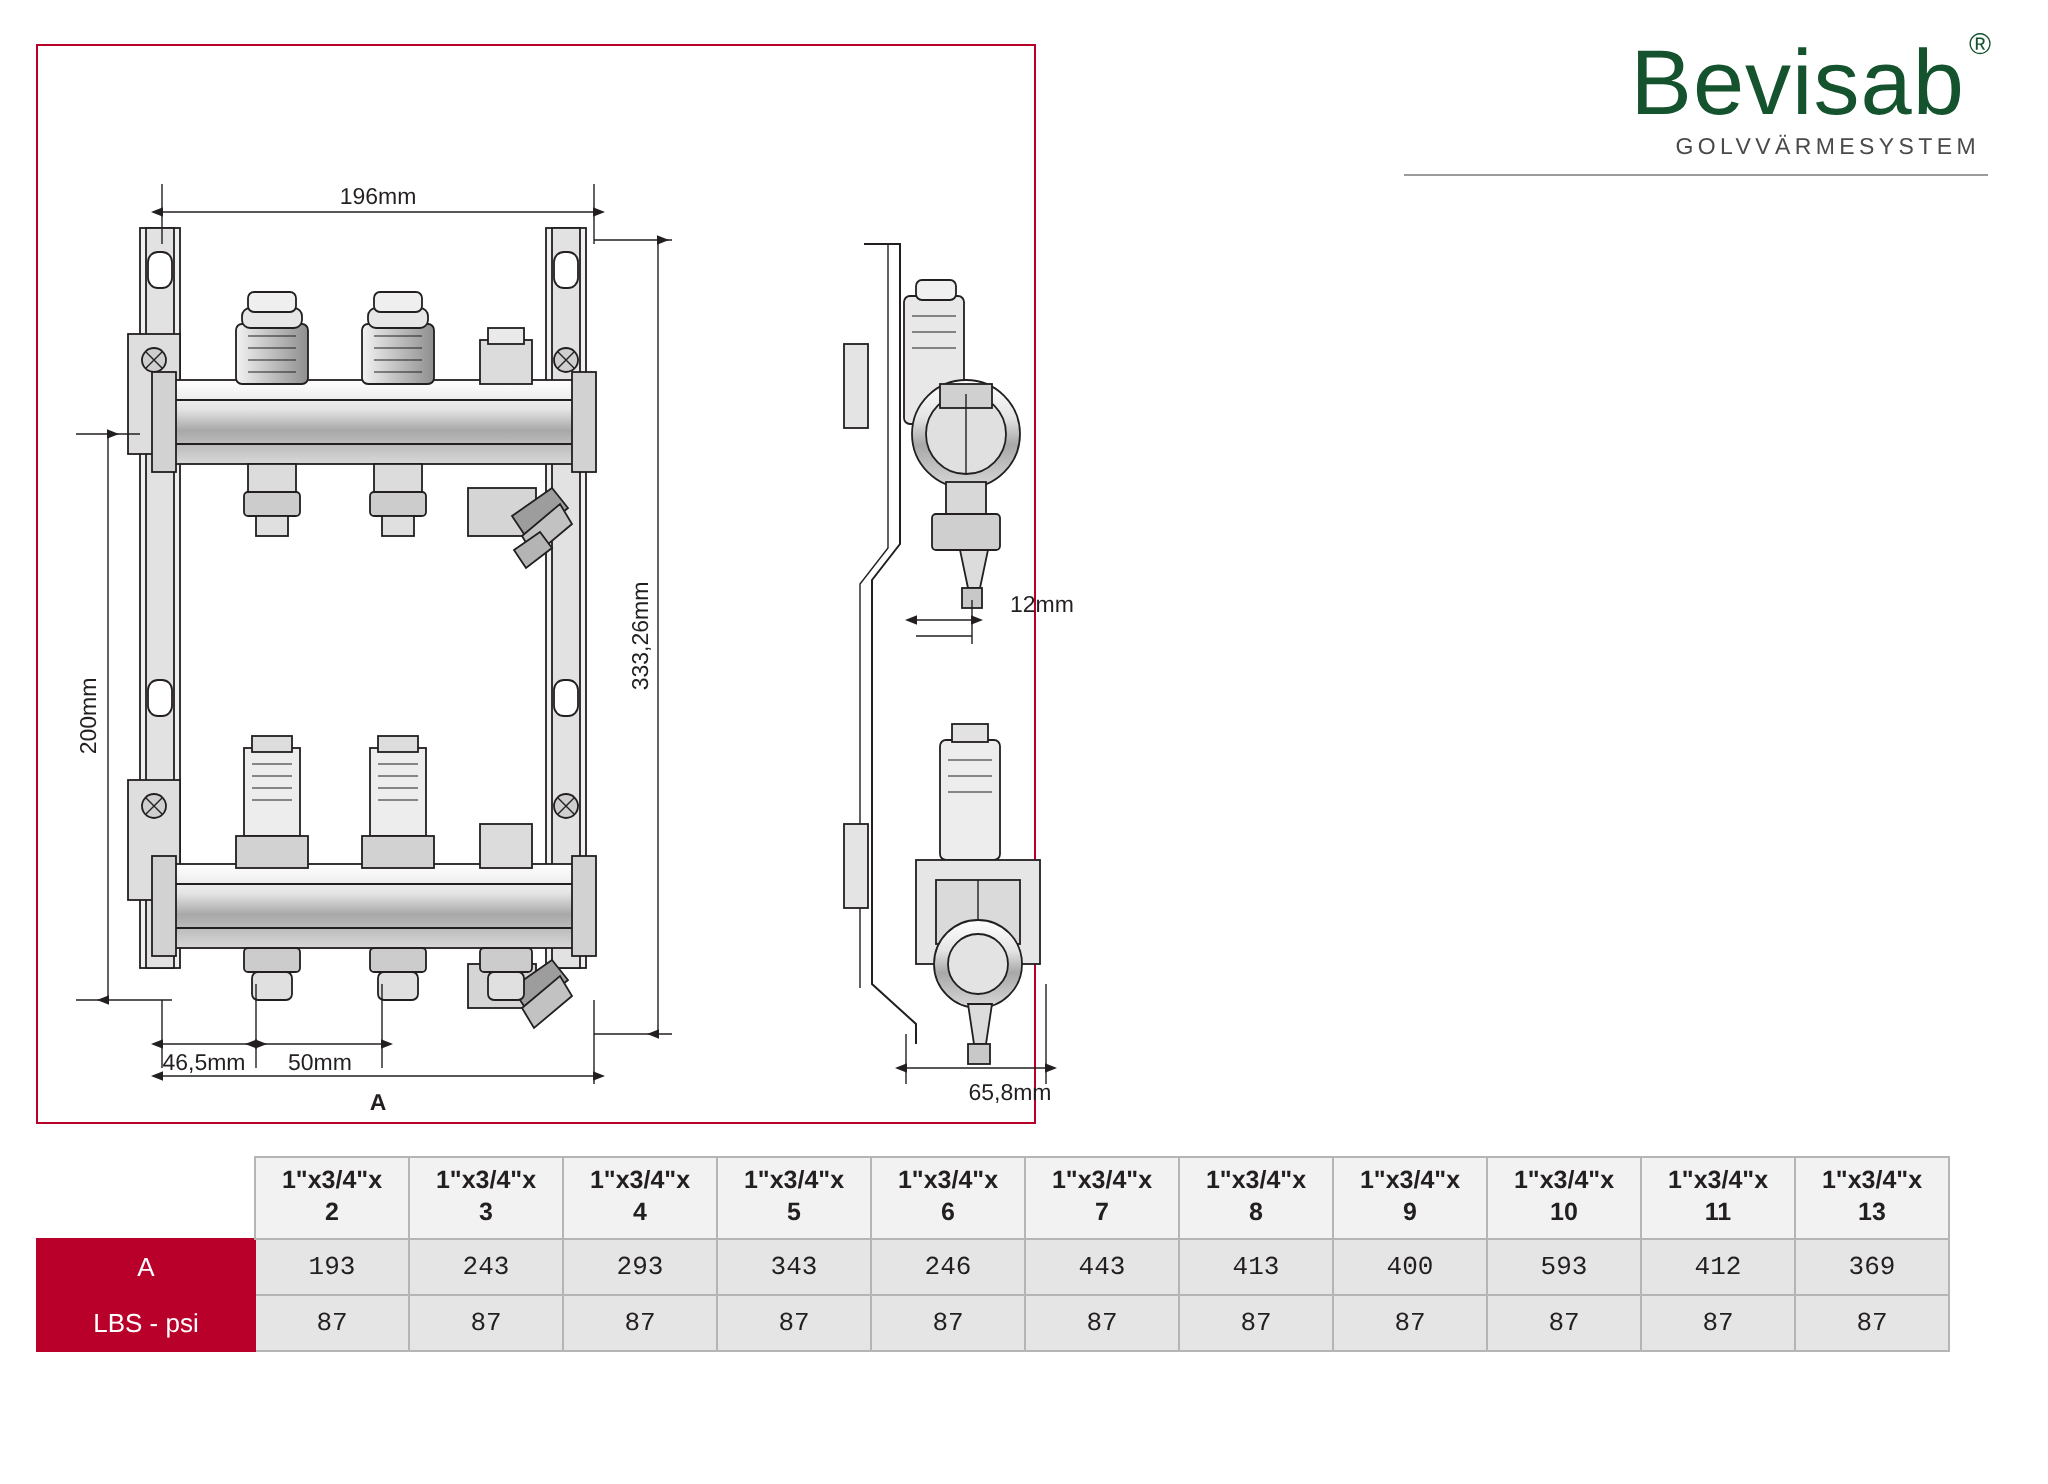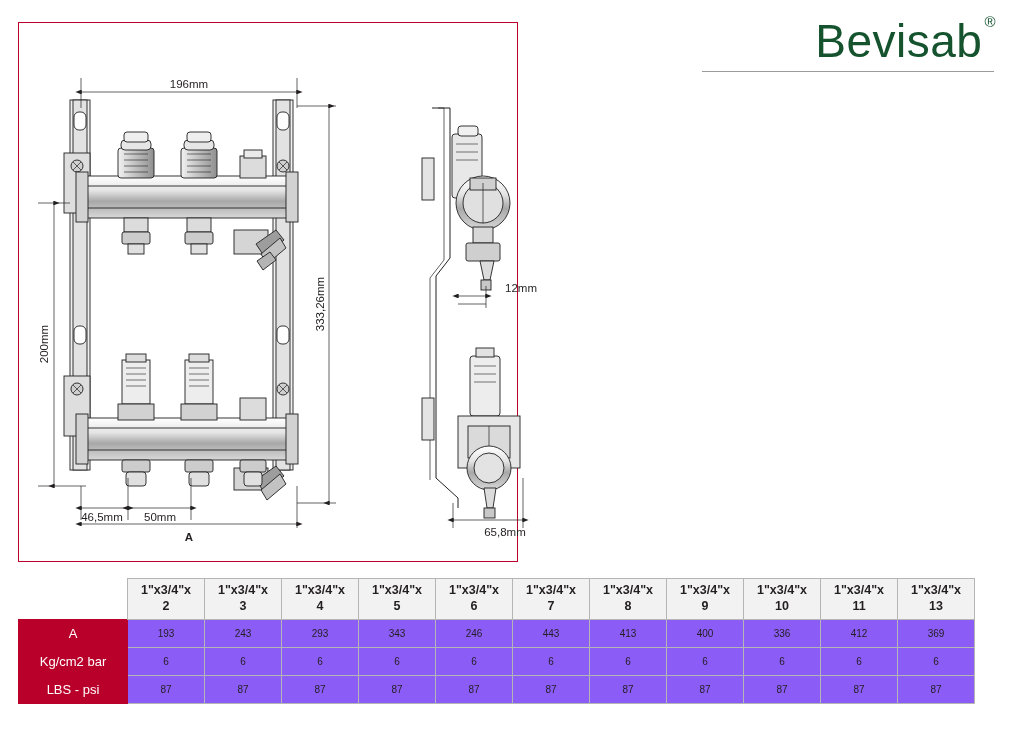--- a/index.html
+++ b/index.html
@@ -62,21 +62,21 @@
     top: 22px;
     width: 500px;
     height: 540px;
     border: 1px solid #b9002a;
     box-sizing: border-box;
   }
 
   .drawing-area {
     position: absolute;
     left: 18px;
-    top: 8px;
+    top: 22px;
     width: 700px;
     height: 640px;
   }
   .drawing-area svg { display: block; }
 
   
   .spec-table {
     position: absolute;
     left: 18px;
     top: 578px;
@@ -107,30 +107,32 @@
   }
   .spec-table .row-head {
     width: 108px;
     background: #b9002a;
     color: #ffffff;
     font-size: 13px;
     font-weight: normal;
     border: 1px solid #b9002a;
   }
   .spec-table .cell {
-    background: #8b5cf6;
+    background: #e5e5e5;
     color: #231f20;
-    font-size: 10px;
+    font-size: 13px;
+    font-family: Liberation Mono, monospace;
   }
 </style>
 </head>
 <body>
 
 <div class="logo-block">
   <div class="logo-word"><span>Bevisab</span><span class="logo-reg">®</span></div>
+  <div class="logo-sub">GOLVVÄRMESYSTEM</div>
   <div class="logo-rule"></div>
 </div>
 
 <div class="drawing-frame"></div>
 
 <div class="drawing-area">
 <svg width="700" height="540" viewBox="0 0 700 540" xmlns="http://www.w3.org/2000/svg">
   <defs>
     <marker id="arrL" markerWidth="9" markerHeight="7" refX="8" refY="3.5" orient="auto">
       <path d="M9,0 L9,7 L0,3.5 z" fill="#231f20"></path>
@@ -377,39 +379,25 @@
     <tr>
       <td class="row-head">A</td>
       <td class="cell">193</td>
       <td class="cell">243</td>
       <td class="cell">293</td>
       <td class="cell">343</td>
       <td class="cell">246</td>
       <td class="cell">443</td>
       <td class="cell">413</td>
       <td class="cell">400</td>
-      <td class="cell">336</td>
+      <td class="cell">593</td>
       <td class="cell">412</td>
       <td class="cell">369</td>
     </tr>
     <tr>
-      <td class="row-head">Kg/cm2 bar</td>
-      <td class="cell">6</td>
-      <td class="cell">6</td>
-      <td class="cell">6</td>
-      <td class="cell">6</td>
-      <td class="cell">6</td>
-      <td class="cell">6</td>
-      <td class="cell">6</td>
-      <td class="cell">6</td>
-      <td class="cell">6</td>
-      <td class="cell">6</td>
-      <td class="cell">6</td>
-    </tr>
-    <tr>
       <td class="row-head">LBS - psi</td>
       <td class="cell">87</td>
       <td class="cell">87</td>
       <td class="cell">87</td>
       <td class="cell">87</td>
       <td class="cell">87</td>
       <td class="cell">87</td>
       <td class="cell">87</td>
       <td class="cell">87</td>
       <td class="cell">87</td>

